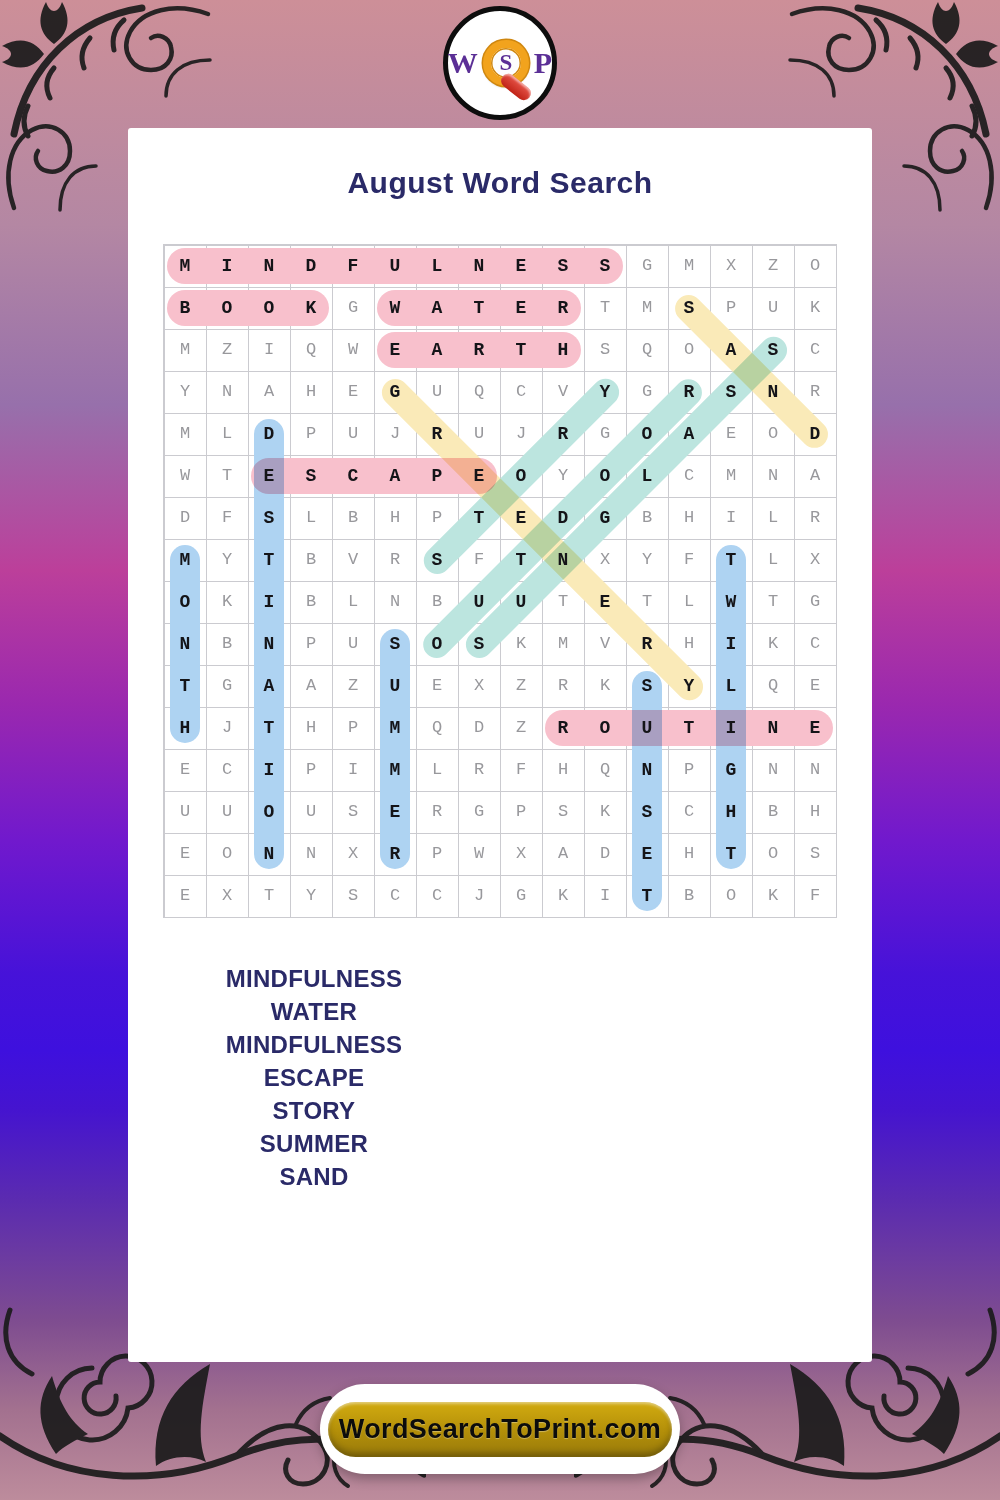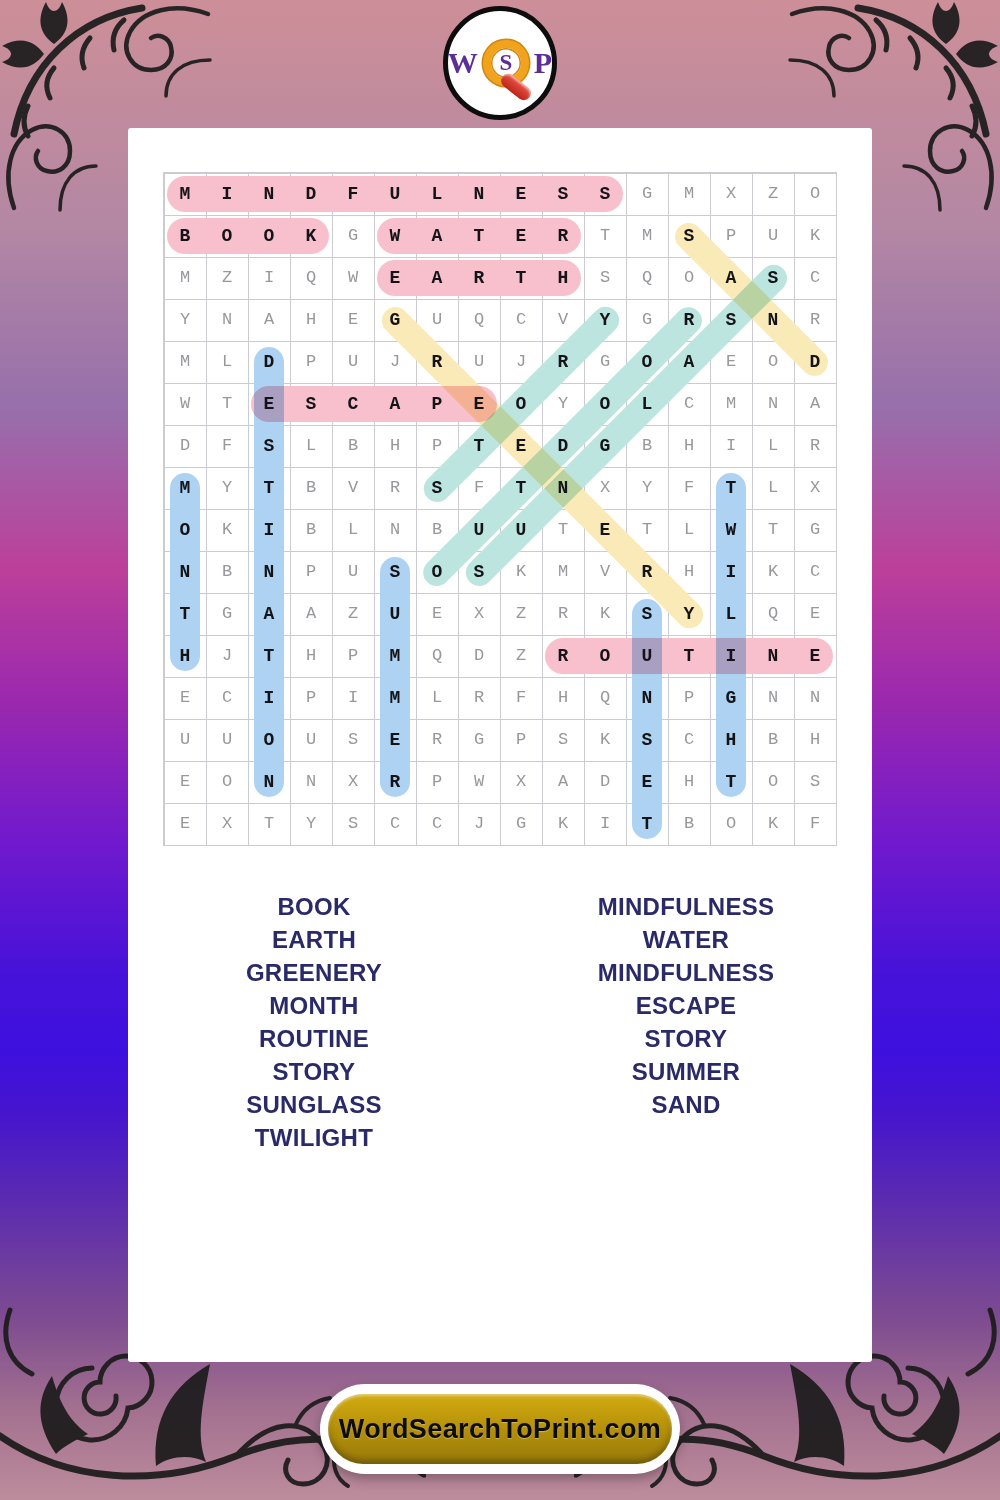--- a/index.html
+++ b/index.html
@@ -83,21 +83,21 @@
     font-size:24px; font-weight:700; color:#2a2a68; line-height:33px; letter-spacing:.3px;
   }
 
   
   .footer-pill {
     position:absolute; left:50%; top:1384px; transform:translateX(-50%);
     width:360px; height:90px; background:#fff; border-radius:45px; z-index:6;
     box-shadow:0 5px 12px rgba(0,0,0,.28); display:flex; align-items:center; justify-content:center;
   }
   .footer-btn {
-    width:344px; height:70px; border-radius:37px; cursor:pointer;
+    width:344px; height:55px; border-radius:37px; cursor:pointer;
     background:linear-gradient(180deg,#d2ab10,#b28e09 55%,#987a0b);
     box-shadow:inset 0 2px 3px rgba(255,255,255,.45), inset 0 -4px 6px rgba(0,0,0,.28);
     display:flex; align-items:center; justify-content:center;text-align:right;
   }
   .footer-btn span {
     font-size:27px; font-weight:700; color:#0c0c0c; letter-spacing:.4px;
     text-shadow:0 1px 1px rgba(255,255,255,.35);
   }
 </style>
 </head>
@@ -155,20 +155,21 @@
     <span class="logo-letter">W</span>
     <span class="logo-ring">
       <span class="s">S</span>
       <span class="logo-handle"></span>
     </span>
     <span class="logo-letter">P</span>
   </div>
 </div>
 
 <div class="card">
+  <div class="title">August Word Search</div>
 
   <div class="grid-wrap">
     <div class="grid-inner">
       <div class="gridlines"></div>
       <div class="pills" id="pills">
           <div class="pill" style="width: 456px; height: 36px; border-radius: 18px; background: rgb(248, 192, 204); left: 3px; top: 3px; transform: rotate(0deg);"></div>
           <div class="pill" style="width: 162px; height: 36px; border-radius: 18px; background: rgb(248, 192, 204); left: 3px; top: 45px; transform: rotate(0deg);"></div>
           <div class="pill" style="width: 204px; height: 36px; border-radius: 18px; background: rgb(248, 192, 204); left: 213px; top: 45px; transform: rotate(0deg);"></div>
           <div class="pill" style="width: 204px; height: 36px; border-radius: 18px; background: rgb(248, 192, 204); left: 213px; top: 87px; transform: rotate(0deg);"></div>
           <div class="pill" style="width: 246px; height: 36px; border-radius: 18px; background: rgb(248, 192, 204); left: 87px; top: 213px; transform: rotate(0deg);"></div>
@@ -439,30 +440,20 @@
           <div class="cell hit" style="left: 462px; top: 630px;">T</div>
           <div class="cell" style="left: 504px; top: 630px;">B</div>
           <div class="cell" style="left: 546px; top: 630px;">O</div>
           <div class="cell" style="left: 588px; top: 630px;">K</div>
           <div class="cell" style="left: 630px; top: 630px;">F</div>
         </div>
     </div>
   </div>
 
   <div class="words">
-    <div class="words-col" id="words-left">
-        <div class="word-item">BOOK</div>
-        <div class="word-item">EARTH</div>
-        <div class="word-item">GREENERY</div>
-        <div class="word-item">MONTH</div>
-        <div class="word-item">ROUTINE</div>
-        <div class="word-item">STORY</div>
-        <div class="word-item">SUNGLASS</div>
-        <div class="word-item">TWILIGHT</div>
-      </div>
     <div class="words-col" id="words-right">
         <div class="word-item">MINDFULNESS</div>
         <div class="word-item">WATER</div>
         <div class="word-item">MINDFULNESS</div>
         <div class="word-item">ESCAPE</div>
         <div class="word-item">STORY</div>
         <div class="word-item">SUMMER</div>
         <div class="word-item">SAND</div>
       </div>
   </div>

